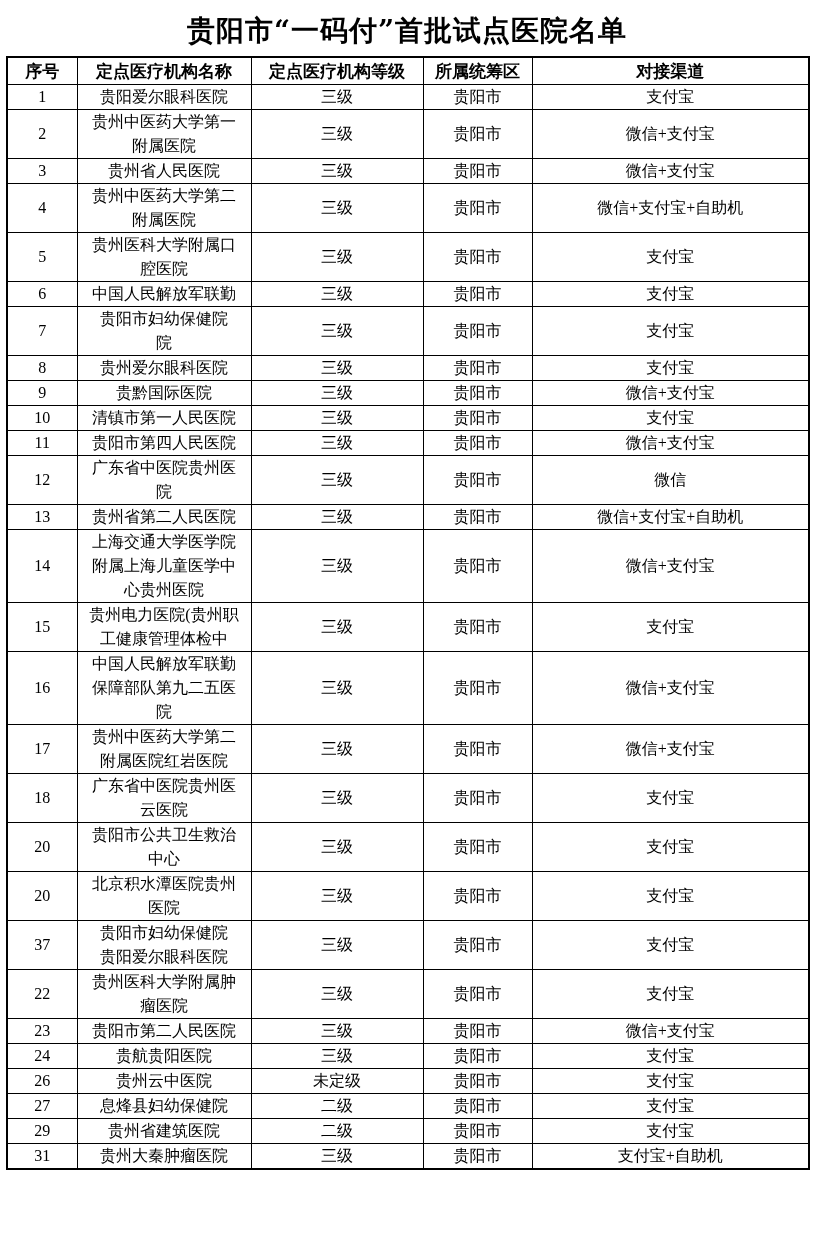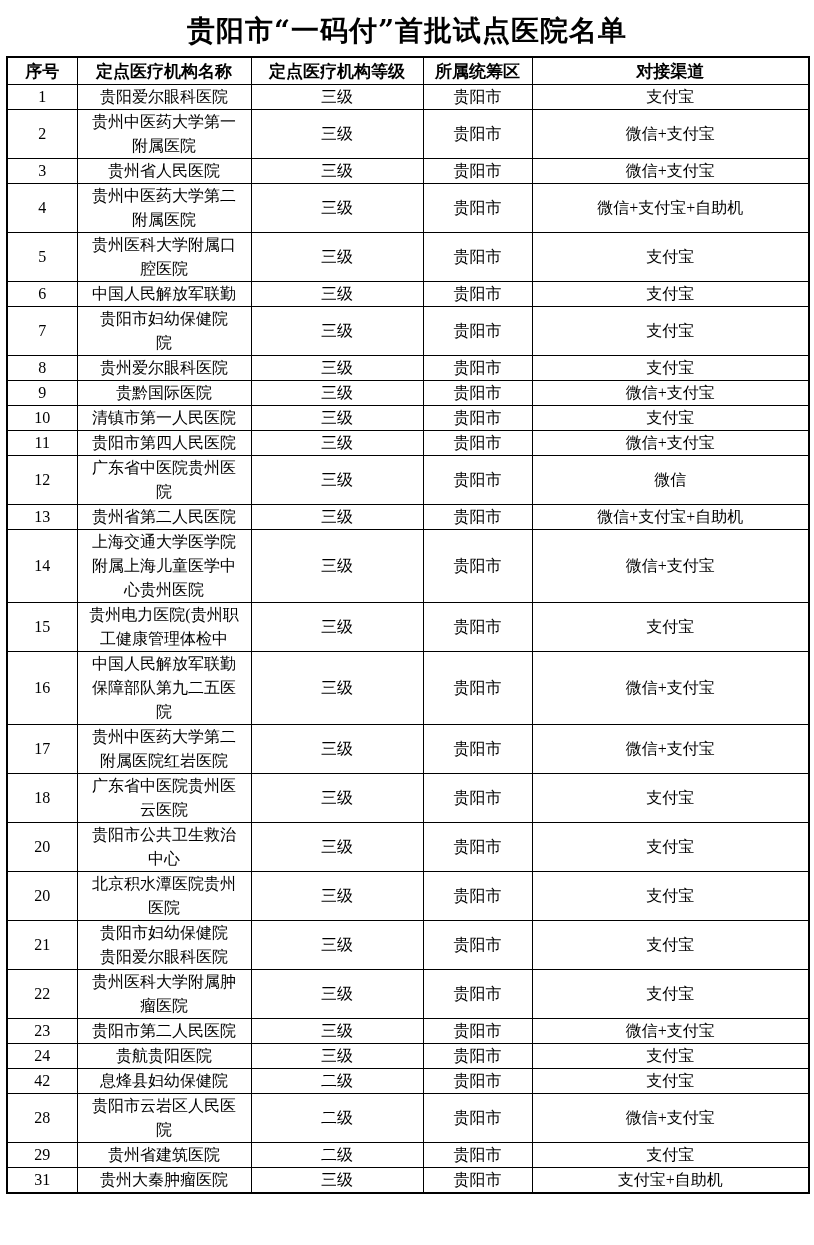--- a/index.html
+++ b/index.html
@@ -236,21 +236,21 @@
         </tr>
         <tr>
           <td>20</td>
           <td class="name-cell">北京积水潭医院贵州
 医院</td>
           <td>三级</td>
           <td>贵阳市</td>
           <td>支付宝</td>
         </tr>
         <tr>
-          <td>21</td>
+          <td>37</td>
           <td class="name-cell">贵阳市妇幼保健院
 贵阳爱尔眼科医院</td>
           <td>三级</td>
           <td>贵阳市</td>
           <td>支付宝</td>
         </tr>
         <tr>
           <td>22</td>
           <td class="name-cell">贵州医科大学附属肿
 瘤医院</td>
@@ -266,33 +266,32 @@
           <td>微信+支付宝</td>
         </tr>
         <tr>
           <td>24</td>
           <td class="name-cell">贵航贵阳医院</td>
           <td>三级</td>
           <td>贵阳市</td>
           <td>支付宝</td>
         </tr>
         <tr>
-          <td>42</td>
+          <td>26</td>
+          <td class="name-cell">贵州云中医院</td>
+          <td>未定级</td>
+          <td>贵阳市</td>
+          <td>支付宝</td>
+        </tr>
+        <tr>
+          <td>27</td>
           <td class="name-cell">息烽县妇幼保健院</td>
           <td>二级</td>
           <td>贵阳市</td>
           <td>支付宝</td>
-        </tr>
-        <tr>
-          <td>28</td>
-          <td class="name-cell">贵阳市云岩区人民医
-院</td>
-          <td>二级</td>
-          <td>贵阳市</td>
-          <td>微信+支付宝</td>
         </tr>
         <tr>
           <td>29</td>
           <td class="name-cell">贵州省建筑医院</td>
           <td>二级</td>
           <td>贵阳市</td>
           <td>支付宝</td>
         </tr>
         <tr>
           <td>31</td>

